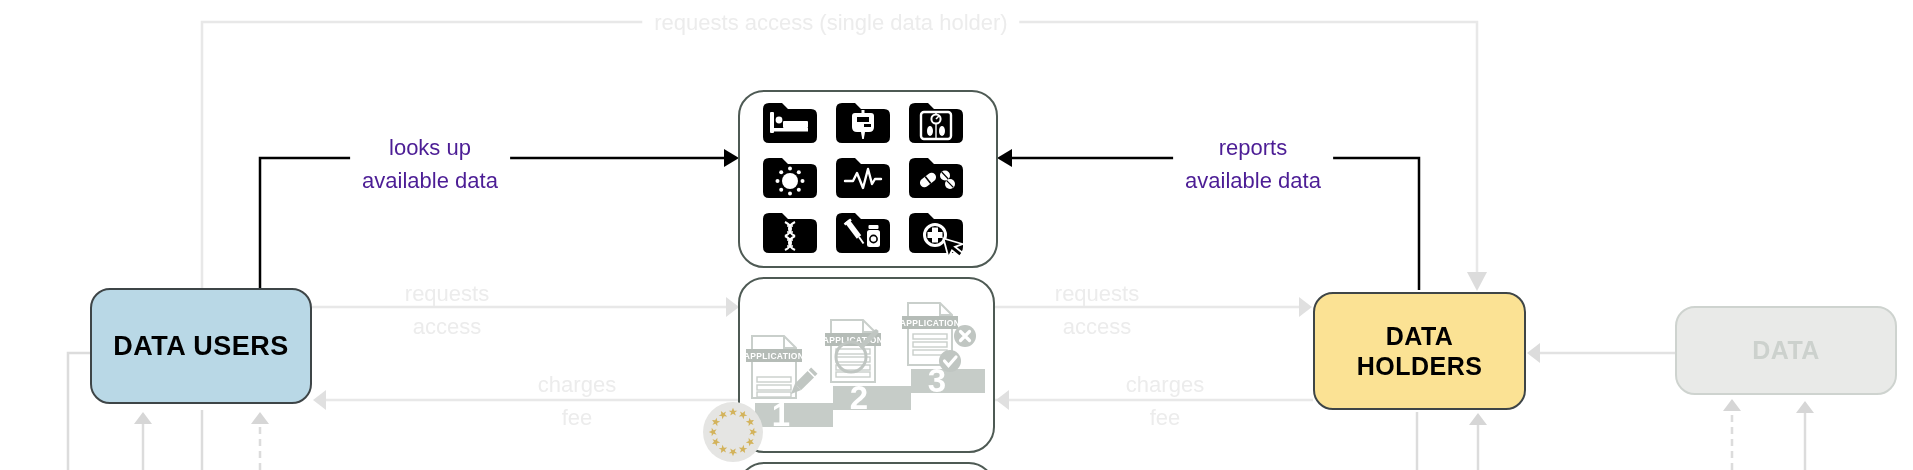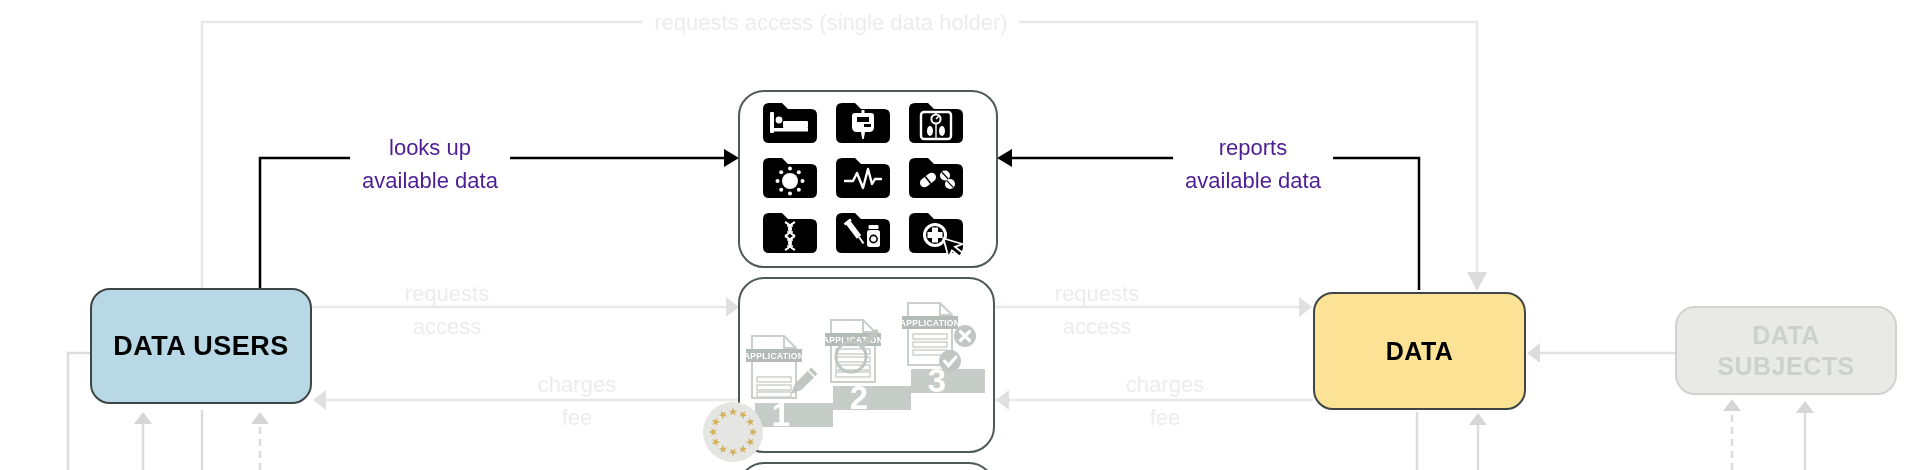--- a/index.html
+++ b/index.html
@@ -275,24 +275,24 @@
         <use href="#eustar" transform="rotate(330 733 432) translate(733,412)"></use>
       </g>
     </g>
   </svg>
 
   <div class="node" style="left:90px;top:288px;width:222px;height:116px;background:#b9d8e6;">
     <span>DATA USERS</span>
   </div>
   <div class="node" style="left:1313px;top:292px;width:213px;height:118px;background:#fbe294;font-size:25px;">
     <span>DATA</span>
+    <span>HOLDERS</span>
   </div>
   <div class="node subjects" style="left:1675px;top:306px;width:222px;height:89px;background:#e9eae8;font-size:25px;">
     <span>DATA</span>
-    <span>SUBJECTS</span>
   </div>
 
   <div class="lbl faded bg" style="left:831px;top:22px;">requests access (single data holder)</div>
   <div class="lbl dark bg" style="left:430px;top:164px;">
     <span>looks up</span>
     <span>available data</span>
   </div>
   <div class="lbl dark bg" style="left:1253px;top:164px;">
     <span>reports</span>
     <span>available data</span>

